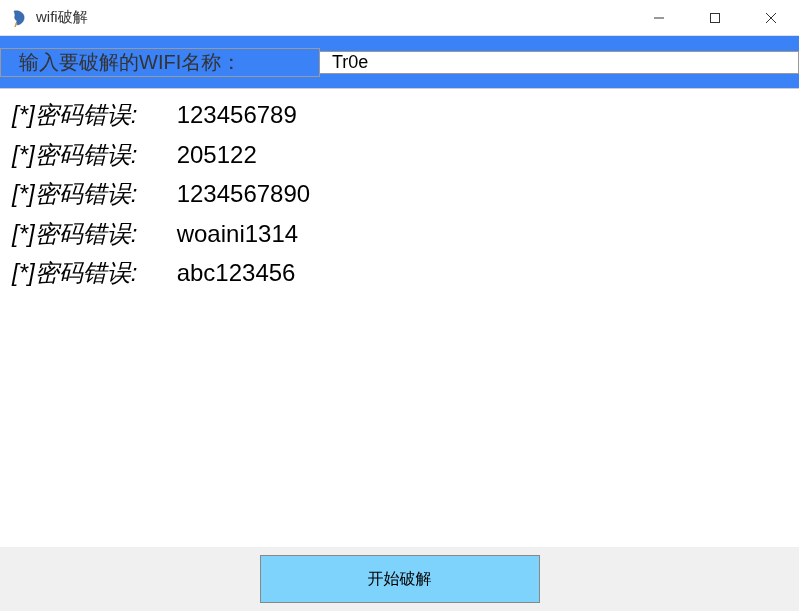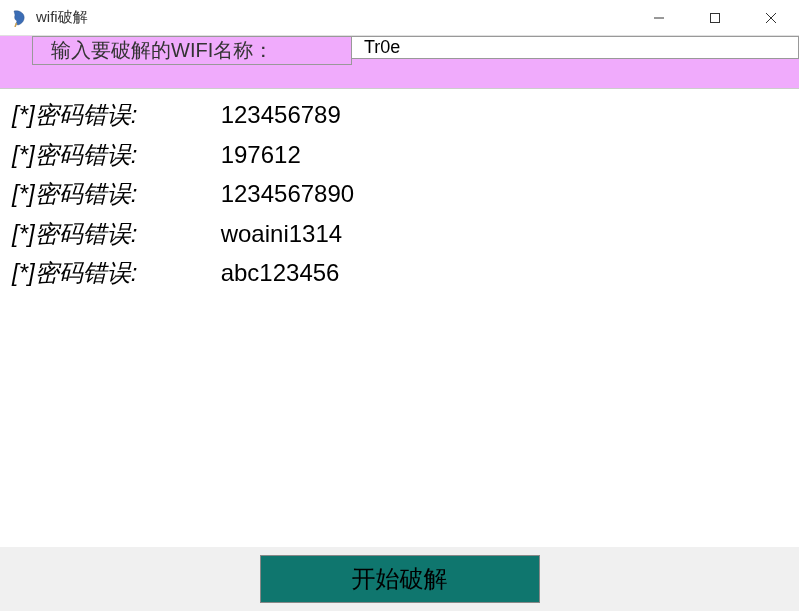--- a/index.html
+++ b/index.html
@@ -4,30 +4,30 @@
   <style>
     * { box-sizing: border-box; margin: 0; padding: 0; }
     body { font-family: "Microsoft YaHei", "SimSun", Arial, sans-serif; background: #f0f0f0; width: 799px; height: 611px; overflow: hidden; }
     .window { width: 799px; height: 611px; background: #f0f0f0; display: flex; flex-direction: column; }
     .titlebar { height: 36px; background: #ffffff; display: flex; align-items: center; padding-left: 10px; border-bottom: 1px solid #e0e0e0; }
     .titlebar .icon { width: 18px; height: 18px; margin-right: 8px; }
     .titlebar .title { font-size: 15px; color: #333; flex: 1; }
     .titlebar .controls { display: flex; height: 100%; }
     .titlebar .ctrl { width: 56px; height: 100%; display: flex; align-items: center; justify-content: center; color: #555; cursor: default; }
     .titlebar .ctrl svg { width: 14px; height: 14px; stroke: #333; stroke-width: 1; fill: none; }
-    .inputrow { display: flex; align-items: flex-start; height: 52px; background: #f0abfc; padding-left: 32px; }
+    .inputrow { display: flex; align-items: center; height: 52px; background: #3b82f6; }
     .inputrow .label-box { flex: 0 0 320px; border: 1px solid #999; display: flex; align-items: center; justify-content: flex-start; padding-left: 18px; font-size: 20px; color: #333; margin: 0; }
     .inputrow .input-box { flex: 1; border: 1px solid #999; border-left: none; display: flex; align-items: center; padding-left: 12px; font-size: 18px; color: #000; background: #fff; }
     .output { flex: 1; background: #ffffff; padding: 6px 12px; overflow: auto; border-top: 1px solid #ccc; }
     .output .line { font-size: 24px; color: #000; line-height: 1.65; white-space: nowrap; }
     .output .line .lbl { display: inline-block; min-width: 158px; font-style: italic; }
-    .output .line .val { display: inline-block; margin-left: 44px; }
+    .output .line .val { display: inline-block; }
     .blurred { filter: blur(7px); background: #ddd; padding: 0 4px; }
     .btnrow { height: 64px; display: flex; align-items: center; justify-content: center; background: #f0f0f0; }
-    .btnrow button { width: 280px; height: 48px; font-size: 24px; background: #0f766e; border: 1px solid #888; cursor: pointer; font-family: inherit; }
+    .btnrow button { width: 280px; height: 48px; font-size: 16px; background: #7dd3fc; border: 1px solid #888; cursor: pointer; font-family: inherit; }
   </style>
 </head>
 <body>
 
 <div class="window">
 
   <div class="titlebar">
     <span class="icon">
       <svg viewBox="0 0 18 18">
           <path d="M4 2 C 8 1, 13 3, 14 7 C 15 11, 12 15, 8 16 L 6 15 L 7 12 C 5 11, 4 9, 5 6 Z" fill="#3b6db5" stroke="#2a4d80" stroke-width="0.4"></path>
@@ -55,21 +55,21 @@
     </div>
   </div>
 
   <div class="inputrow">
     <div class="label-box">输入要破解的WIFI名称：</div>
     <div class="input-box">Tr0e</div>
   </div>
 
   <div class="output" id="output">
       <div class="line"><span class="lbl">[*]密码错误:</span> <span class="val">123456789</span></div>
-      <div class="line"><span class="lbl">[*]密码错误:</span> <span class="val">197612</span></div>
+      <div class="line"><span class="lbl">[*]密码错误:</span> <span class="val">205122</span></div>
       <div class="line"><span class="lbl">[*]密码错误:</span> <span class="val">1234567890</span></div>
       <div class="line"><span class="lbl">[*]密码错误:</span> <span class="val">woaini1314</span></div>
       <div class="line"><span class="lbl">[*]密码错误:</span> <span class="val">abc123456</span></div>
     </div>
 
   <div class="btnrow">
     <button>开始破解</button>
   </div>
 
 </div>

